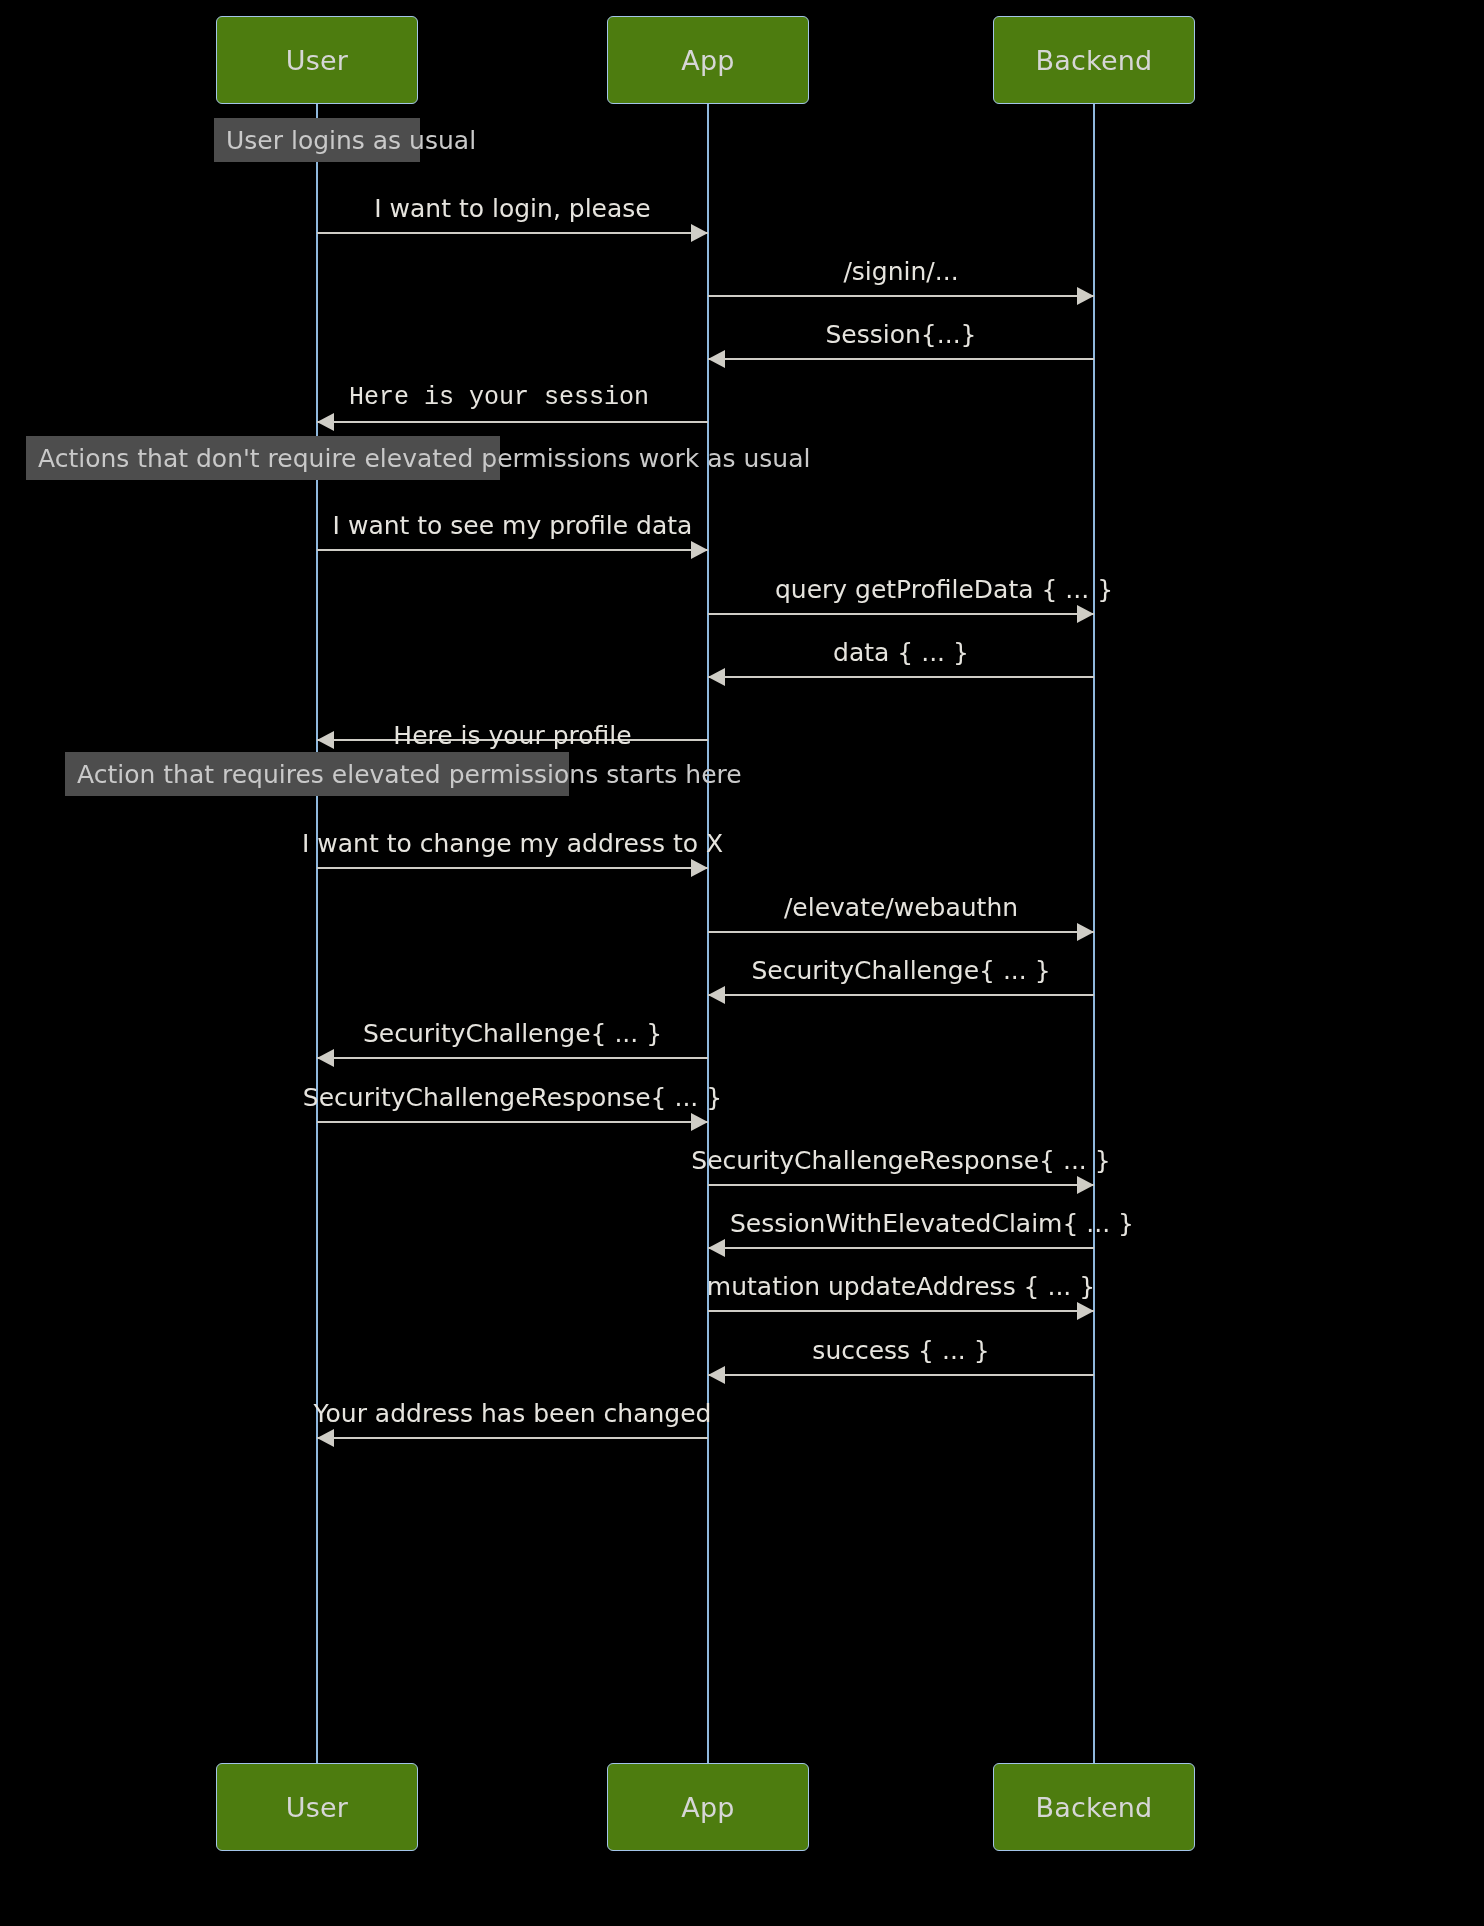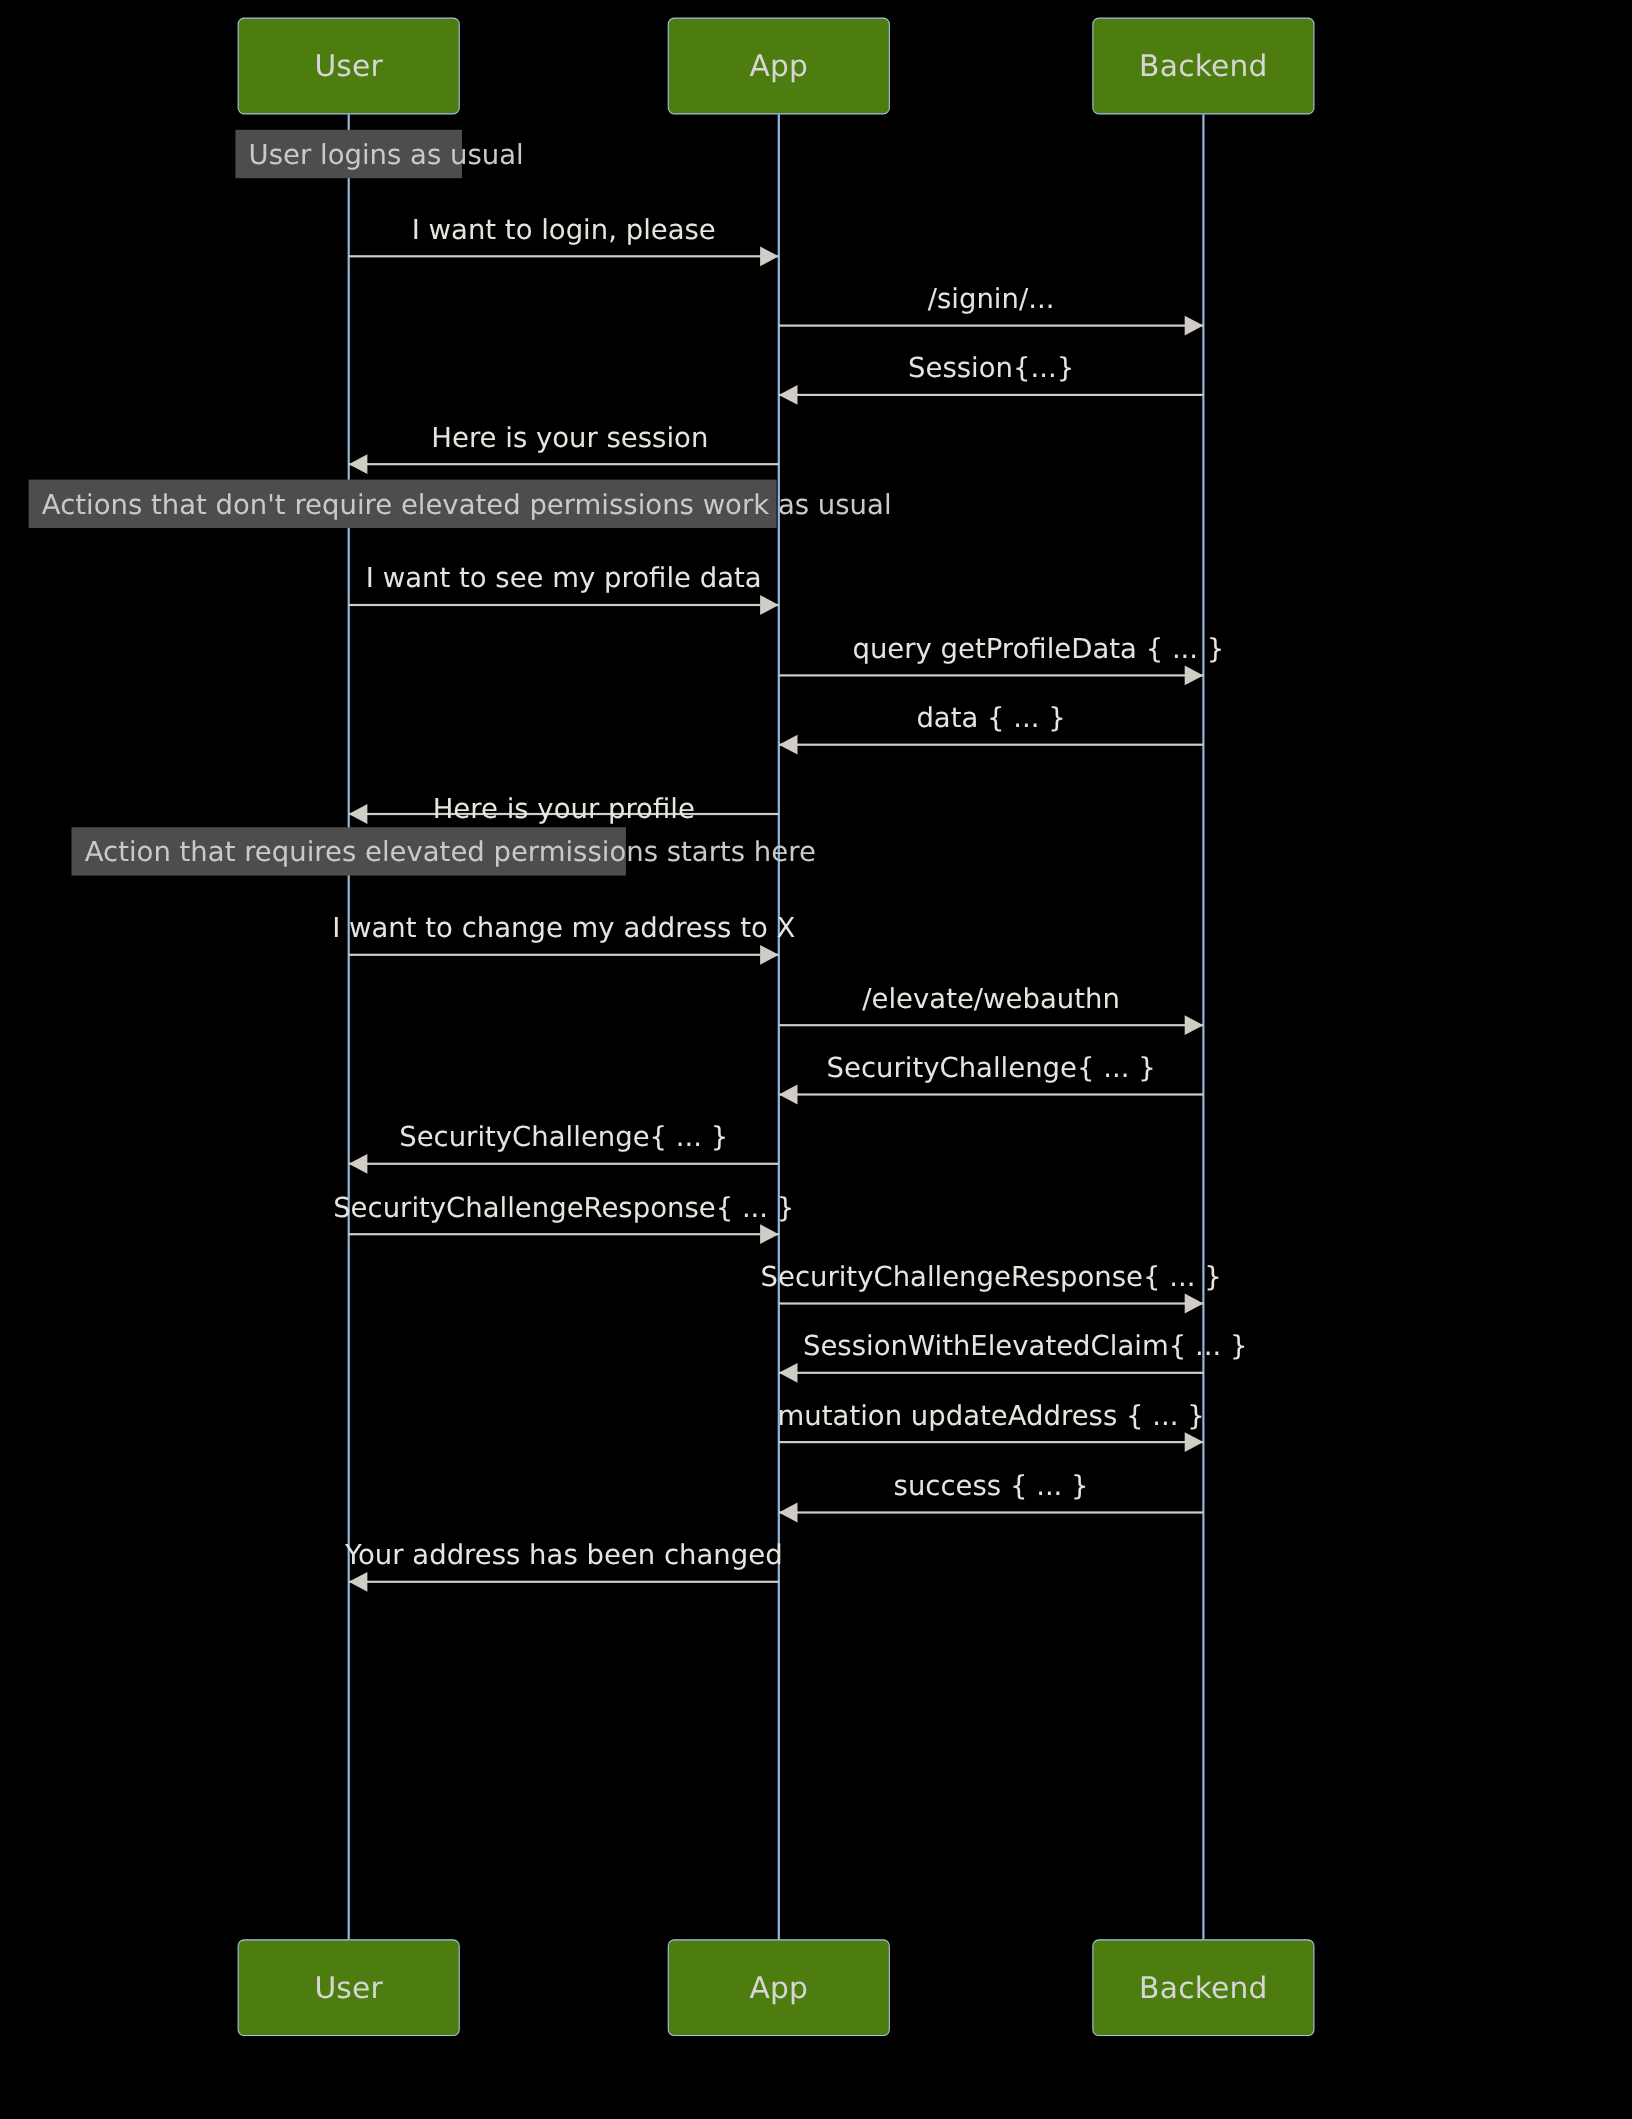--- a/index.html
+++ b/index.html
@@ -104,21 +104,21 @@
     <div class="msg-label" style="left: 901px; top: 257px;">/signin/...</div>
     <div class="msg" style="left: 708px; top: 358px; width: 386px;">
       <div class="msg-line" style="width: 386px;"></div>
       <div class="arrow-head left" style="left: 0px;"></div>
     </div>
     <div class="msg-label" style="left: 901px; top: 320px;">Session{...}</div>
     <div class="msg" style="left: 317px; top: 421px; width: 391px;">
       <div class="msg-line" style="width: 391px;"></div>
       <div class="arrow-head left" style="left: 0px;"></div>
     </div>
-    <div class="msg-label" style="left: 518px; top: 383px;">Here is your session</div>
+    <div class="msg-label" style="left: 499px; top: 383px; font-family: Liberation Mono, monospace;">Here is your session</div>
     <div class="msg" style="left: 317px; top: 549px; width: 391px;">
       <div class="msg-line" style="width: 391px;"></div>
       <div class="arrow-head right" style="left: 374px;"></div>
     </div>
     <div class="msg-label" style="left: 512.5px; top: 511px;">I want to see my profile data</div>
     <div class="msg" style="left: 708px; top: 613px; width: 386px;">
       <div class="msg-line" style="width: 386px;"></div>
       <div class="arrow-head right" style="left: 369px;"></div>
     </div>
     <div class="msg-label" style="left: 944px; top: 575px;">query getProfileData { ... }</div>
@@ -176,21 +176,21 @@
       <div class="msg-line" style="width: 386px;"></div>
       <div class="arrow-head left" style="left: 0px;"></div>
     </div>
     <div class="msg-label" style="left: 901px; top: 1336px;">success { ... }</div>
     <div class="msg" style="left: 317px; top: 1437px; width: 391px;">
       <div class="msg-line" style="width: 391px;"></div>
       <div class="arrow-head left" style="left: 0px;"></div>
     </div>
     <div class="msg-label" style="left: 512.5px; top: 1399px;">Your address has been changed</div>
     <div class="note-box" style="left: 214px; top: 118px; width: 206px; height: 44px;">User logins as usual</div>
-    <div class="note-box" style="left: 26px; top: 436px; width: 680px; height: 44px;">Actions that don't require elevated permissions work as usual</div>
+    <div class="note-box" style="left: 26px; top: 436px; width: 474px; height: 44px;">Actions that don't require elevated permissions work as usual</div>
     <div class="note-box" style="left: 65px; top: 752px; width: 504px; height: 44px;">Action that requires elevated permissions starts here</div>
     <div class="participant-box" style="left: 216px; top: 16px; width: 202px; height: 88px;">User</div>
     <div class="participant-box" style="left: 607px; top: 16px; width: 202px; height: 88px;">App</div>
     <div class="participant-box" style="left: 993px; top: 16px; width: 202px; height: 88px;">Backend</div>
     <div class="participant-box" style="left: 216px; top: 1763px; width: 202px; height: 88px;">User</div>
     <div class="participant-box" style="left: 607px; top: 1763px; width: 202px; height: 88px;">App</div>
     <div class="participant-box" style="left: 993px; top: 1763px; width: 202px; height: 88px;">Backend</div>
   </div>
 
 </body></html>

